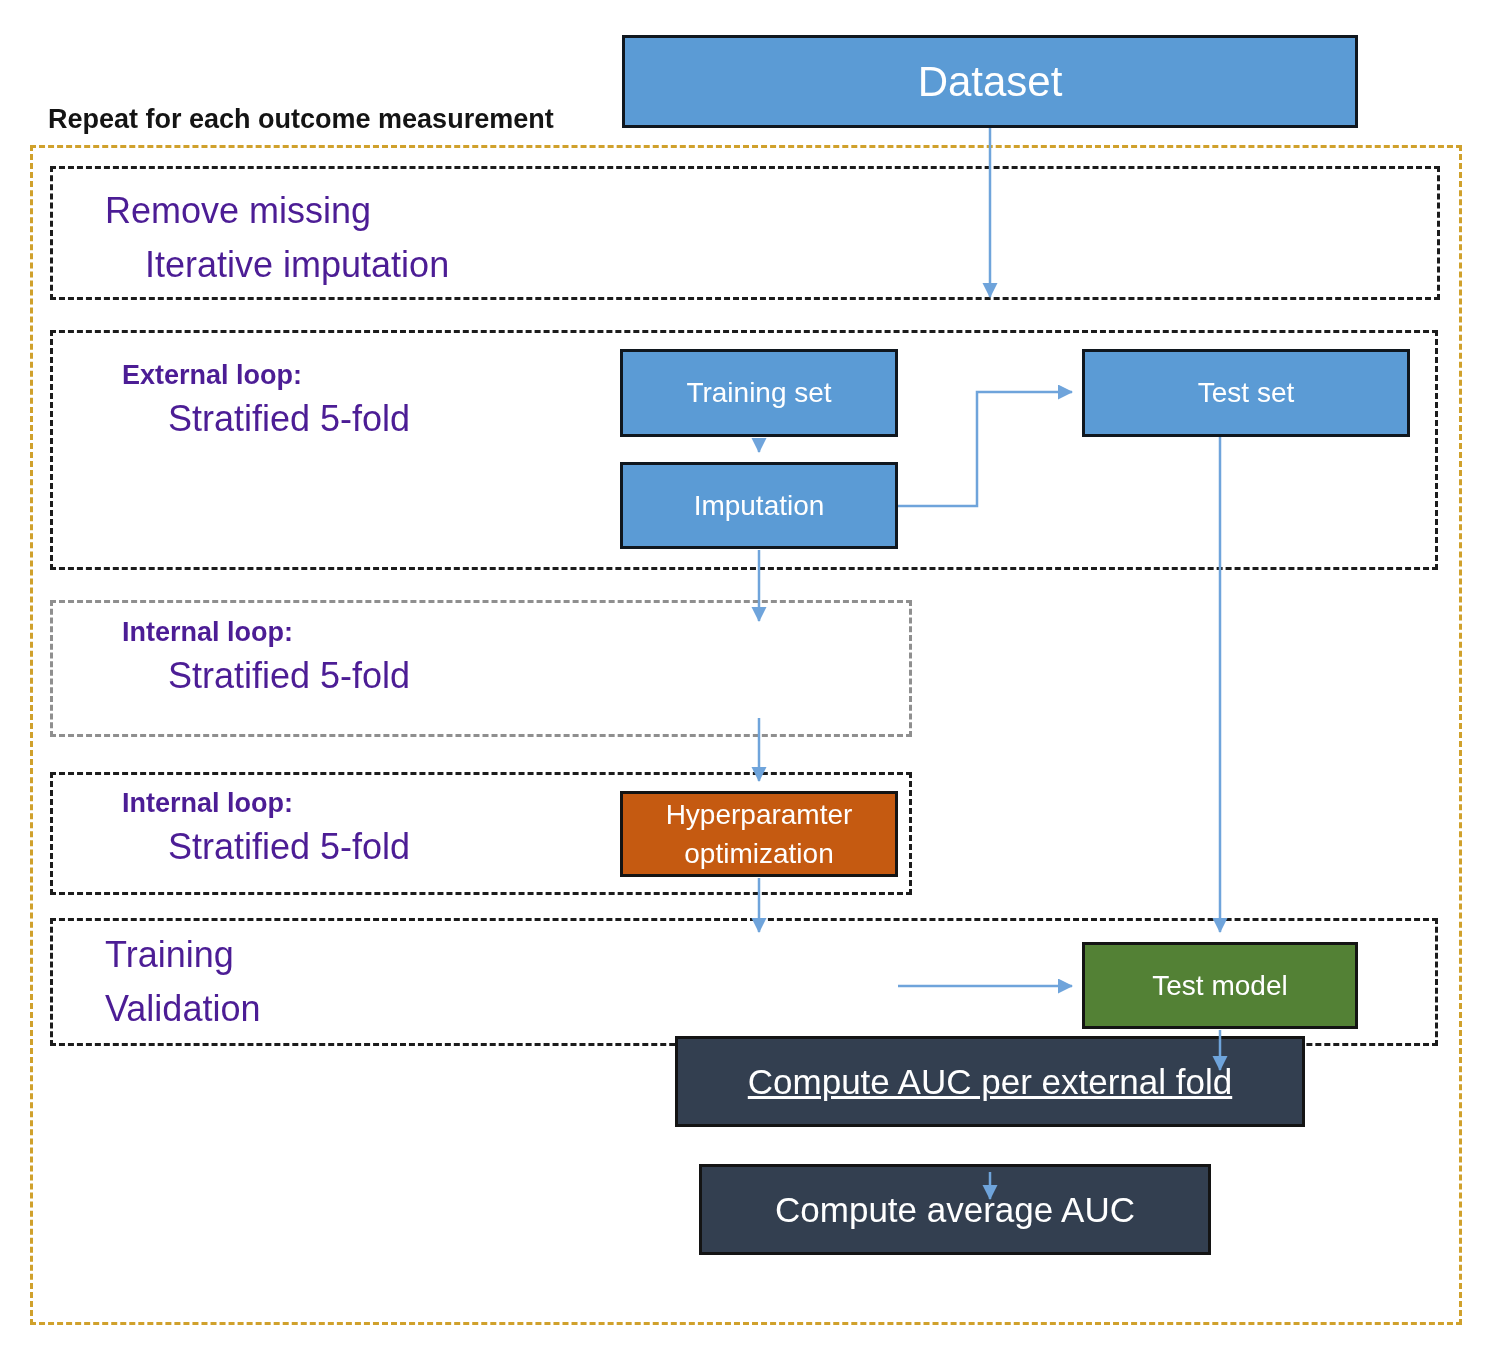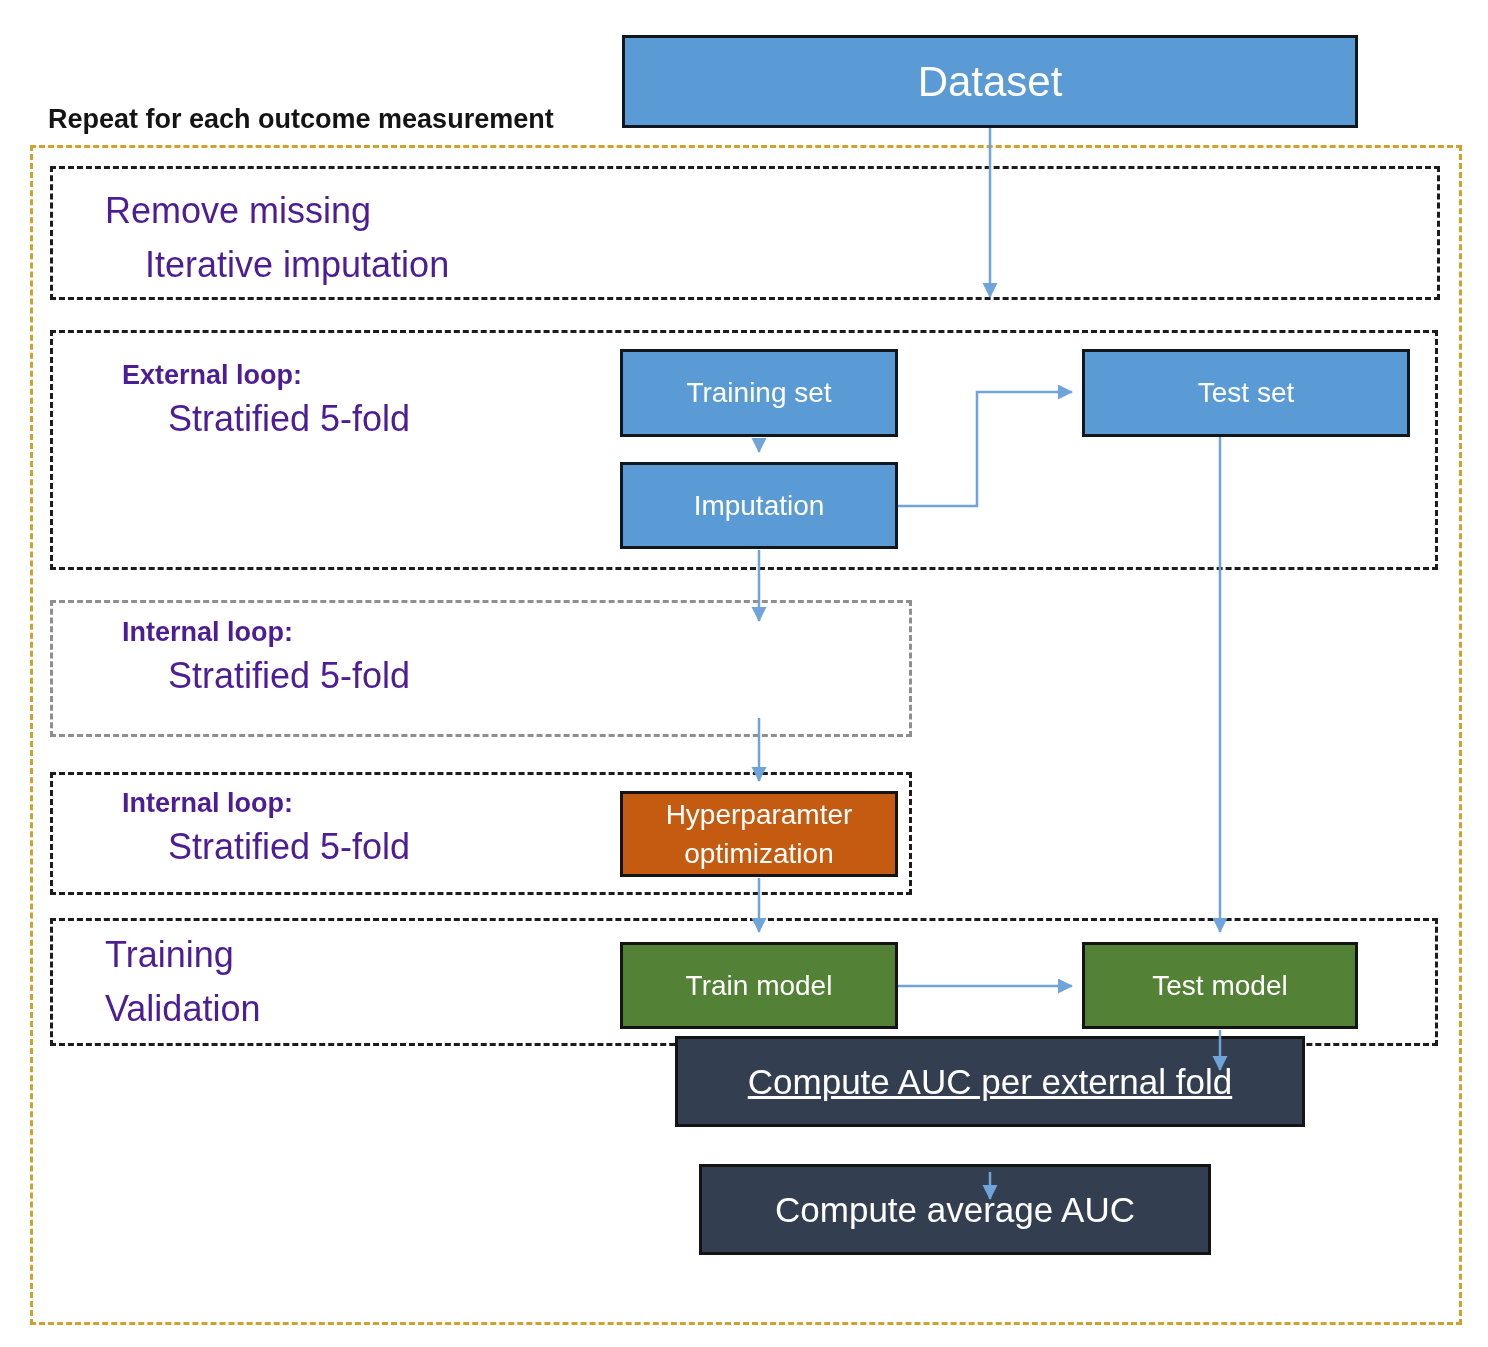--- a/index.html
+++ b/index.html
@@ -71,21 +71,20 @@
 
   <div class="dashed-section dash-black" style="left:50px;top:772px;width:862px;height:123px;"></div>
   <div class="section-label lbl-bold" style="left:122px;top:788px;">Internal loop:</div>
   <div class="section-label lbl-big" style="left:168px;top:826px;">Stratified 5-fold</div>
   <div class="node orange" style="left:620px;top:791px;width:278px;height:86px;padding:0 12px;">Hyperparamter optimization</div>
 
   <div class="dashed-section dash-black" style="left:50px;top:918px;width:1388px;height:128px;"></div>
   <div class="section-label lbl-big" style="left:105px;top:934px;">Training</div>
   <div class="section-label lbl-big" style="left:105px;top:988px;">Validation</div>
 
-  <div class="node green" style="left:620px;top:942px;width:278px;height:87px;">Train model</div>
   <div class="node green" style="left:1082px;top:942px;width:276px;height:87px;">Test model</div>
 
   <div class="node navy" style="left:675px;top:1036px;width:630px;height:91px;text-decoration:underline;">Compute AUC per external fold</div>
   <div class="node navy" style="left:675px;top:1164px;width:512px;height:91px;margin-left:24px;">Compute average AUC</div>
 
   <svg id="arrow-layer" width="1488" height="1347" viewBox="0 0 1488 1347">
     <defs>
       <marker id="ah" markerUnits="strokeWidth" markerWidth="7" markerHeight="7" refX="5.6" refY="3" orient="auto">
         <path d="M0,0 L6,3 L0,6 Z" fill="#6FA4DB"></path>
       </marker>

